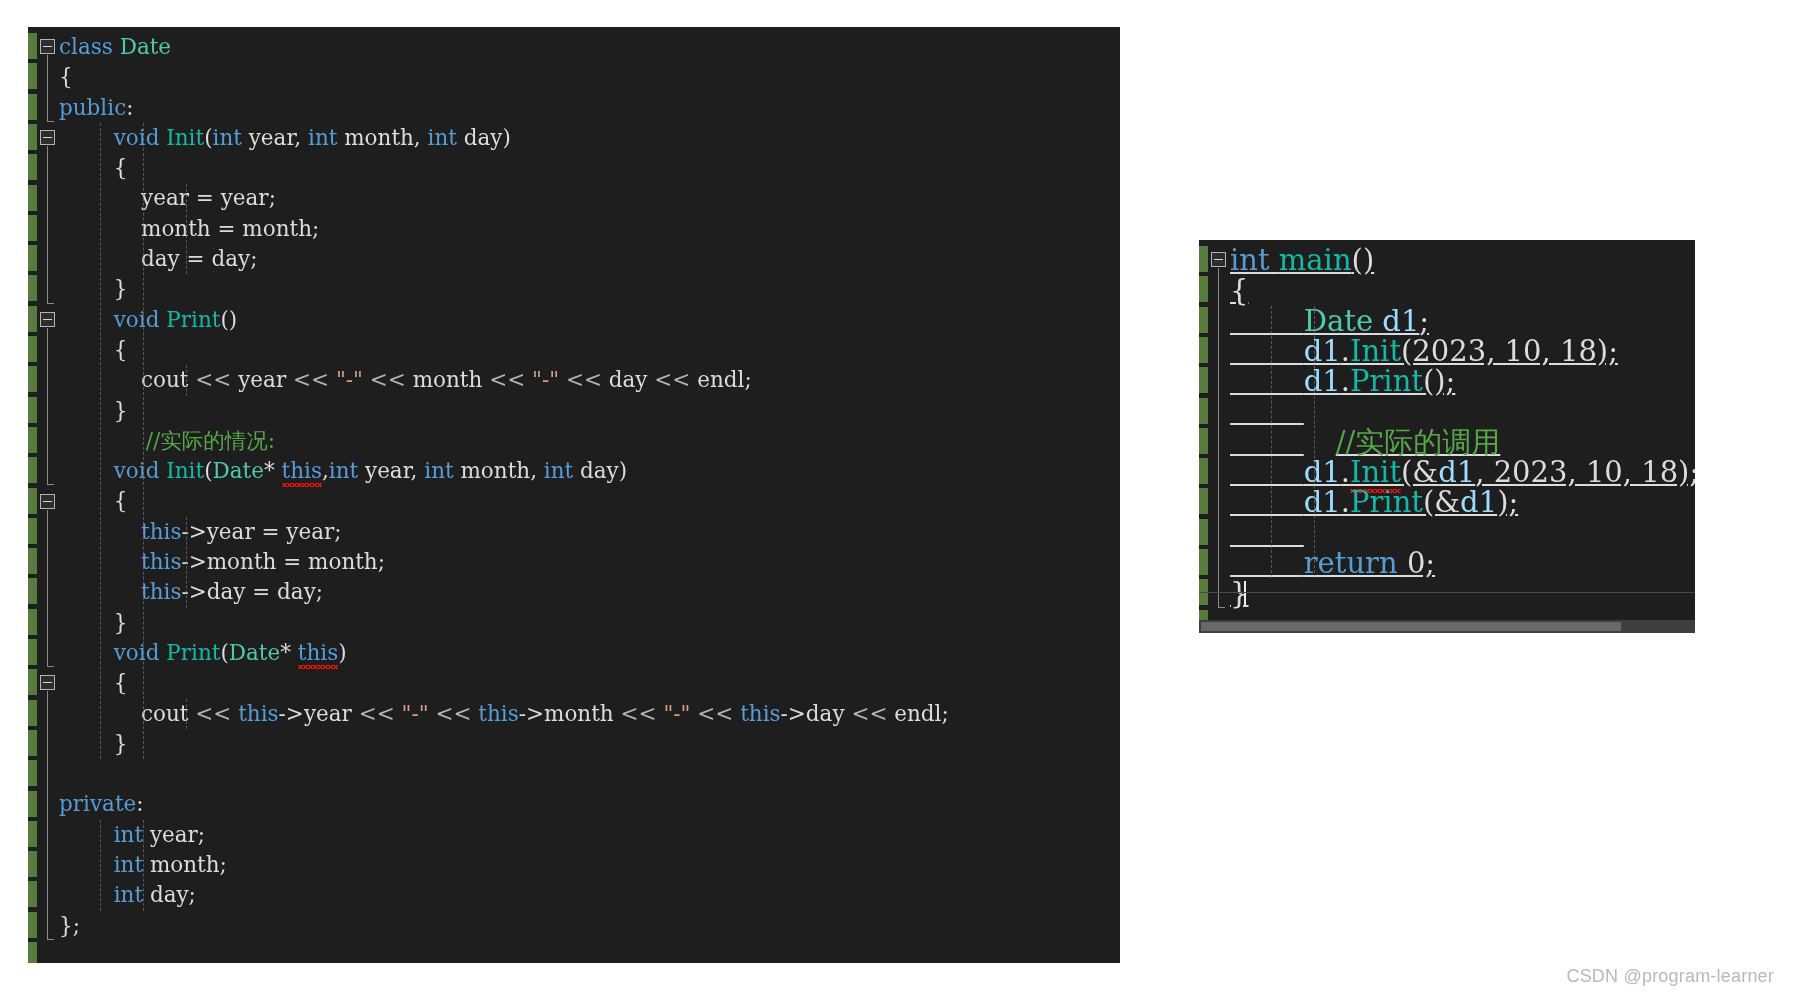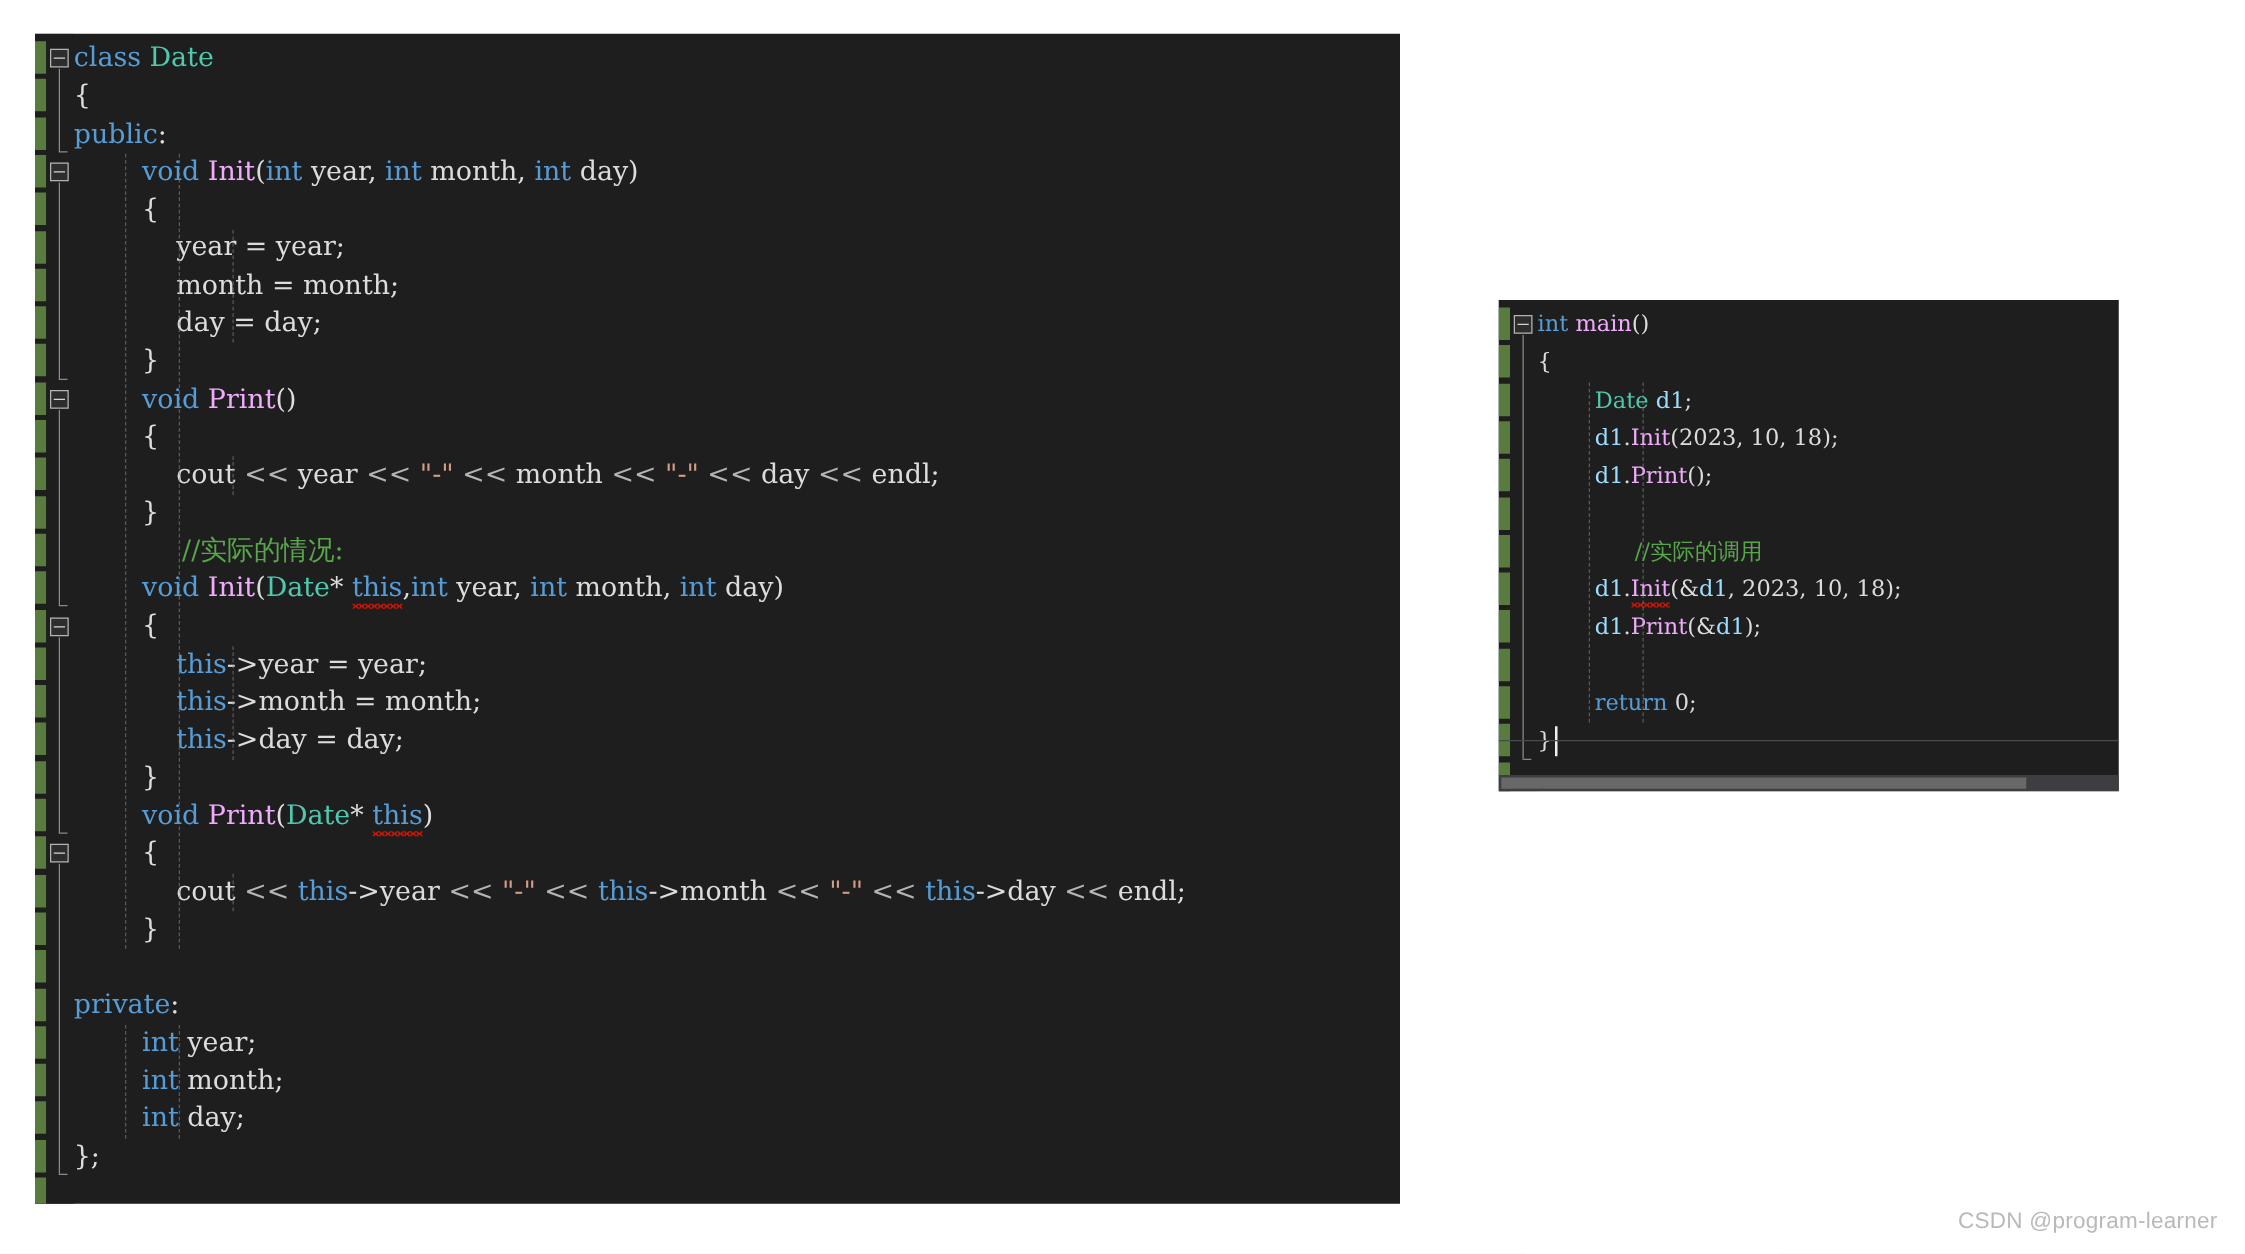--- a/index.html
+++ b/index.html
@@ -50,28 +50,28 @@
   .code {
     position: relative;
     flex: 1 1 auto;
     font-family: "DejaVu Serif", "Liberation Serif", serif;
     font-size: 21.5px;
     line-height: 30.3px;
     white-space: pre;
     color: #dcdcdc;
     padding-top: 5px;
   }
-  #panel-right .code { font-size: 18px; line-height: 30.3px; }
+  #panel-right .code { font-size: 29px; line-height: 30.3px; text-decoration: underline; }
 
   .line { height: 30.3px; position: relative; white-space: pre; }
 
   
   .kw   { color: #569cd6; }           
   .typ  { color: #4ec9b0; }           
-  .fn   { color: #f0abfc; }           
+  .fn   { color: #14b8a6; }           
   .str  { color: #d69d85; }           
   .cmt  { color: #57a64a; margin-left: 32px; }           
   .pl   { color: #dcdcdc; }           
   .var  { color: #9cdcfe; }           
   .op   { color: #b4b4b4; }           
 
   .squig {
     position: relative;
     text-decoration: none;
   }

